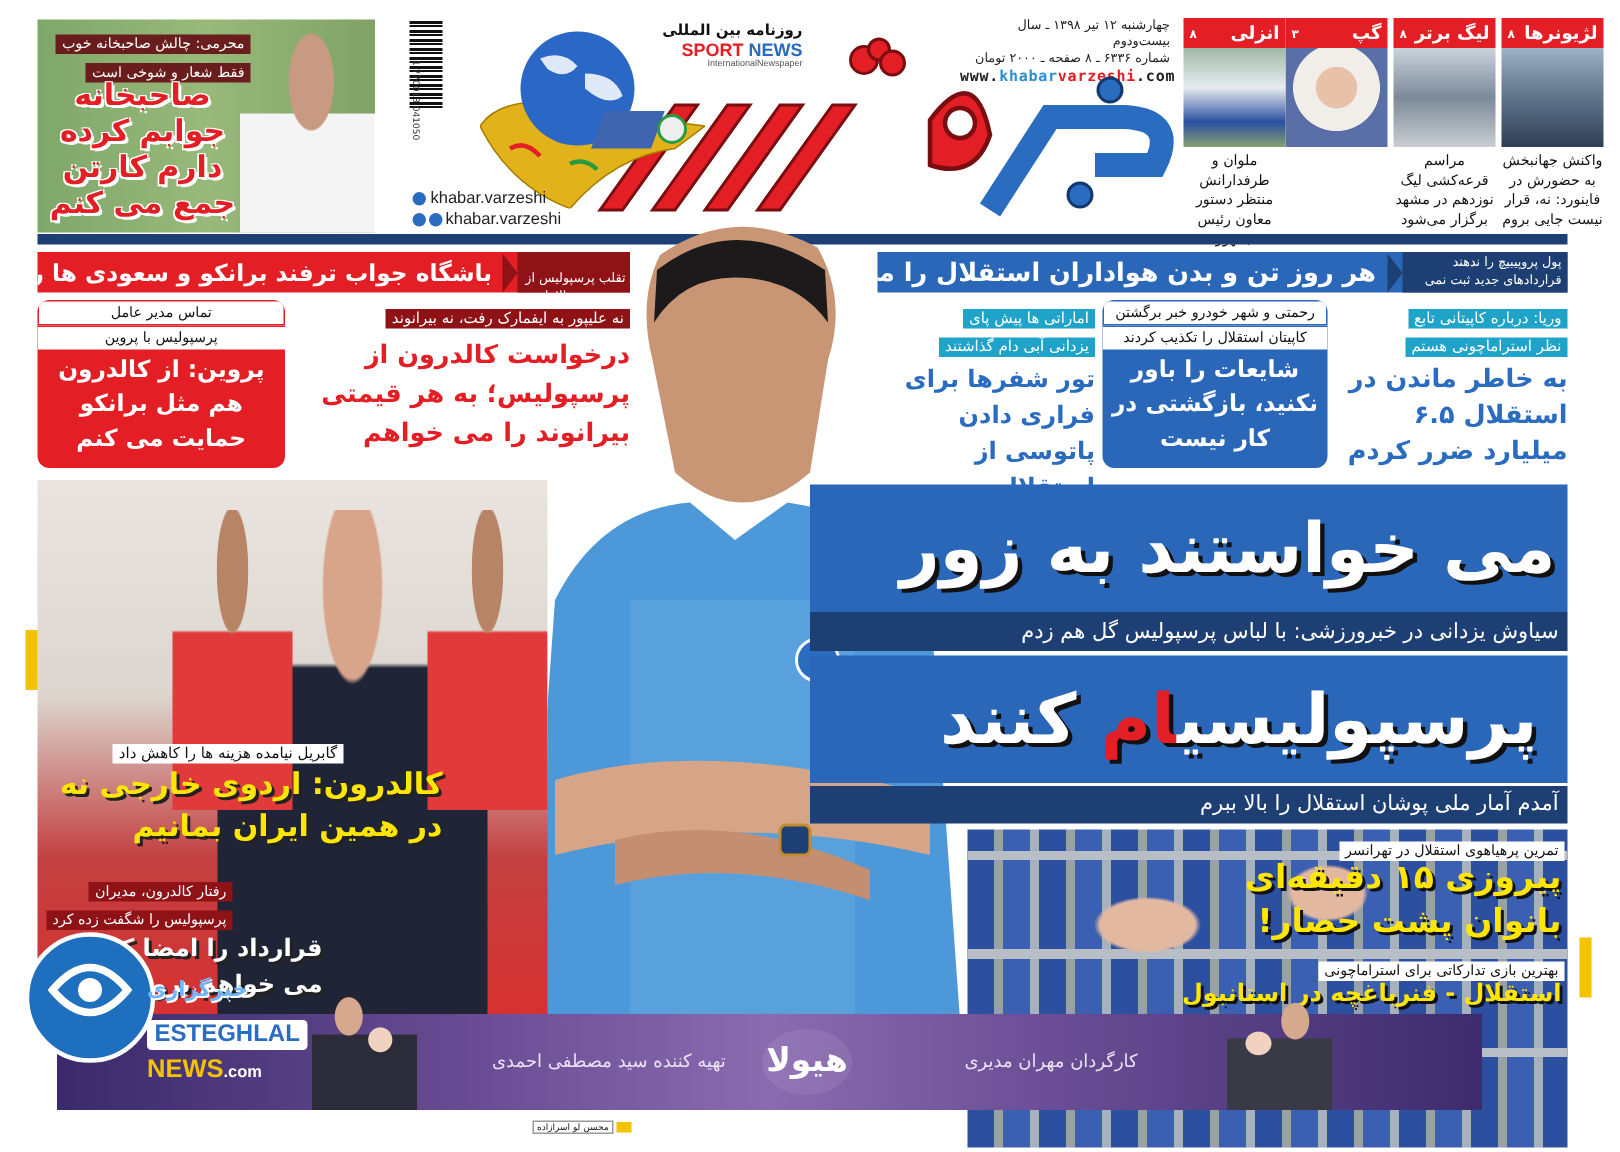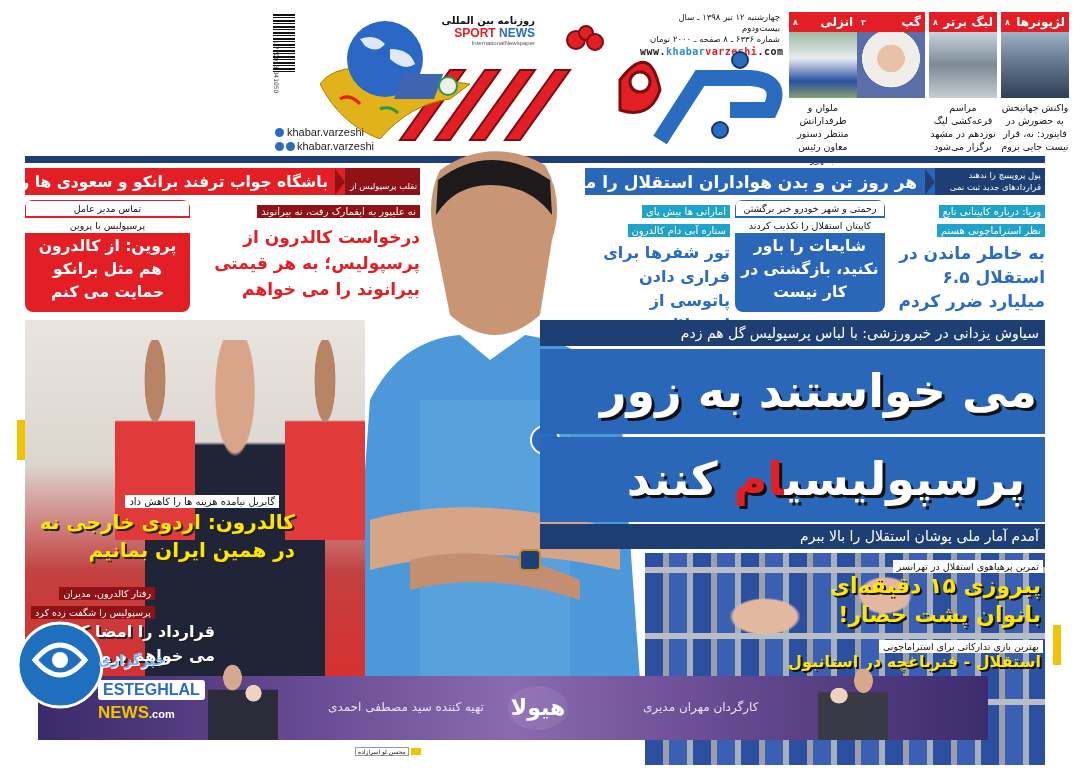--- a/index.html
+++ b/index.html
@@ -116,20 +116,33 @@
       <span style="display:inline-block;width:9px;height:9px;border-radius:50%;background:#2a6cbf;"></span>
       <span>khabar.varzeshi</span>
     </div>
     <div style="display:flex;align-items:center;gap:2px;margin-top:2px;">
       <span style="display:inline-block;width:9px;height:9px;border-radius:50%;background:#2a6cbf;"></span>
       <span style="display:inline-block;width:9px;height:9px;border-radius:50%;background:#2a6cbf;"></span>
       <span>khabar.varzeshi</span>
     </div>
   </div>
 
+  <div class="abs" style="left:25px;top:13px;width:225px;height:142px;background:linear-gradient(90deg,#7fa76a 0%,#98b97a 50%,#80a266 100%);overflow:hidden;">
+    <div class="abs" style="left:135px;top:8px;width:95px;height:135px;background:radial-gradient(ellipse at 50% 25%,#c99a82 0 22%,transparent 23%),linear-gradient(180deg,transparent 40%,#f4f4f4 41%);"></div>
+    <div class="abs" style="left:2px;top:4px;width:140px;text-align:right;">
+      <div class="kicker-dark" style="font-size:9.5px;background:#6a1d1d;">محرمی: چالش صاحبخانه خوب</div><br>
+      <div class="kicker-dark" style="font-size:9.5px;background:#6a1d1d;">فقط شعار و شوخی است</div>
+    </div>
+    <div class="abs shadow-text" style="left:4px;top:38px;width:132px;text-align:center;color:#e31e24;font-weight:bold;font-size:20px;line-height:24px;">
+      <div>صاحبخانه</div>
+      <div>جوابم کرده</div>
+      <div>دارم کارتن</div>
+      <div>جمع می کنم</div>
+    </div>
+  </div>
 </div>
 
 <div class="abs bar-navy" style="left:25px;top:156px;width:1020px;height:7px;"></div>
 
 <div class="abs" style="left:330px;top:140px;width:330px;height:540px;">
   <svg width="330" height="540" viewBox="0 0 330 540">
     <path d="M110,30 Q160,-5 215,25 Q235,60 222,100 L210,175 Q165,215 120,175 L105,100 Q95,60 110,30z" fill="#c89675"></path>
     <path d="M108,40 Q160,0 220,40 L222,75 Q200,45 160,45 Q125,45 106,75z" fill="#1c1a1a"></path>
     <path d="M40,260 Q70,200 130,195 L160,220 L195,195 Q265,205 290,260 L310,540 L20,540z" fill="#4d98d8"></path>
     <path d="M90,260 L240,260 L240,540 L90,540z" fill="#5ea5e0" opacity="0.7"></path>
@@ -165,49 +178,49 @@
 </div>
 
 <div class="abs" style="left:735px;top:200px;width:150px;height:112px;border-radius:8px;overflow:hidden;background:#2b67b8;">
   <div style="background:#fff;color:#111;font-size:9.5px;text-align:center;padding:2px 0;border:1px solid #2b67b8;">رحمتی و شهر خودرو خبر برگشتن</div>
   <div style="background:#fff;color:#111;font-size:9.5px;text-align:center;padding:2px 0;border-top:1px solid #2b67b8;">کاپیتان استقلال را تکذیب کردند</div>
   <div style="color:#fff;font-weight:bold;font-size:15.5px;line-height:23px;text-align:center;padding:2px 4px;">شایعات را باور نکنید، بازگشتی در کار نیست</div>
 </div>
 
 <div class="abs" style="left:585px;top:200px;width:145px;height:115px;text-align:right;">
   <div class="kicker-cyan" style="font-size:10px;text-align:center;">اماراتی ها پیش پای</div><br>
-  <div class="kicker-cyan" style="font-size:10px;margin-top:1px;">ستاره آبی دام کالدرون</div>
+  <div class="kicker-cyan" style="font-size:10px;margin-top:1px;">یزدانی آبی دام گذاشتند</div>
   <div class="shadow-text" style="color:#2a6cbf;font-weight:bold;font-size:16px;line-height:24px;margin-top:3px;">تور شفرها برای فراری دادن پاتوسی از استقلال</div>
 </div>
 
 <div class="abs" style="left:195px;top:200px;width:225px;height:115px;text-align:right;">
   <div class="kicker-red" style="font-size:10px;">نه علیپور به ایفمارک رفت، نه بیرانوند</div>
   <div class="shadow-text" style="color:#e31e24;font-weight:bold;font-size:17px;line-height:26px;margin-top:5px;">درخواست کالدرون از پرسپولیس؛ به هر قیمتی بیرانوند را می خواهم</div>
 </div>
 
 <div class="abs" style="left:25px;top:200px;width:165px;height:112px;border-radius:8px;overflow:hidden;background:#e31e24;">
   <div style="background:#fff;color:#111;font-size:9.5px;text-align:center;padding:2px 0;border:1px solid #e31e24;">تماس مدیر عامل</div>
   <div style="background:#fff;color:#111;font-size:9.5px;text-align:center;padding:2px 0;border-top:1px solid #e31e24;">پرسپولیس با پروین</div>
   <div style="color:#fff;font-weight:bold;font-size:15.5px;line-height:23px;text-align:center;padding:2px 4px;">پروین: از کالدرون هم مثل برانکو حمایت می کنم</div>
 </div>
 
 <div class="abs" style="left:540px;top:320px;width:505px;height:230px;">
+  <div style="margin-top:3px;height:85px;background:#2b67b8;color:#fff;font-weight:bold;font-size:46px;line-height:85px;text-align:right;padding-right:8px;text-shadow:3px 3px 0 #111;white-space:nowrap;overflow:hidden;">می خواستند به زور</div>
   <div style="height:26px;background:#1e3f73;color:#fff;font-size:14px;line-height:26px;padding-right:6px;white-space:nowrap;overflow:hidden;">سیاوش یزدانی در خبرورزشی: با لباس پرسپولیس گل هم زدم</div>
-  <div style="margin-top:3px;height:85px;background:#2b67b8;color:#fff;font-weight:bold;font-size:46px;line-height:85px;text-align:right;padding-right:8px;text-shadow:3px 3px 0 #111;white-space:nowrap;overflow:hidden;">می خواستند به زور</div>
   <div style="margin-top:3px;height:85px;background:#2b67b8;font-weight:bold;font-size:46px;line-height:85px;text-align:right;padding-right:20px;text-shadow:3px 3px 0 #111;white-space:nowrap;overflow:hidden;">
     <span style="color:#fff;">پرسپولیسی</span><span style="color:#e31e24;">ام</span>&nbsp;<span style="color:#fff;">کنند</span>
   </div>
   <div style="margin-top:2px;height:25px;background:#1e3f73;color:#fff;font-size:14px;line-height:25px;padding-right:6px;white-space:nowrap;overflow:hidden;">آمدم آمار ملی پوشان استقلال را بالا ببرم</div>
 </div>
 
 <div class="abs" style="left:25px;top:320px;width:340px;height:360px;overflow:hidden;background:linear-gradient(180deg,#e9e4df 0%,#dcd6cf 40%,#c24040 70%,#d83030 100%);">
   <div class="abs" style="left:120px;top:20px;width:180px;height:340px;background:radial-gradient(ellipse at 50% 15%,#d8a48a 0 15%,transparent 16%),linear-gradient(180deg,transparent 30%,#1f2536 31%);"></div>
   <div class="abs" style="left:90px;top:20px;width:80px;height:200px;background:radial-gradient(ellipse at 50% 20%,#b88466 0 18%,transparent 19%),linear-gradient(180deg,transparent 40%,#e03a3a 41%);"></div>
   <div class="abs" style="left:260px;top:20px;width:80px;height:200px;background:radial-gradient(ellipse at 50% 20%,#b88466 0 18%,transparent 19%),linear-gradient(180deg,transparent 40%,#e03a3a 41%);"></div>
-  <div class="abs" style="left:0;top:170px;width:404px;text-align:right;padding-right:150px;">
+  <div class="abs" style="left:0;top:170px;width:404px;text-align:center;padding-right:150px;">
     <div class="kicker-white" style="font-size:10px;">گابریل نیامده هزینه ها را کاهش داد</div>
   </div>
   <div class="abs" style="left:0;top:188px;width:270px;text-align:right;color:#ffe600;font-weight:bold;font-size:20px;line-height:28px;text-shadow:2px 2px 0 #222;">
     <div>کالدرون: اردوی خارجی نه</div>
     <div>در همین ایران بمانیم</div>
   </div>
   <div class="abs" style="left:0;top:262px;width:130px;text-align:right;">
     <div class="kicker-red" style="font-size:9.5px;">رفتار کالدرون، مدیران</div><br>
     <div class="kicker-red" style="font-size:9.5px;margin-top:1px;">پرسپولیس را شگفت زده کرد</div>
   </div>

